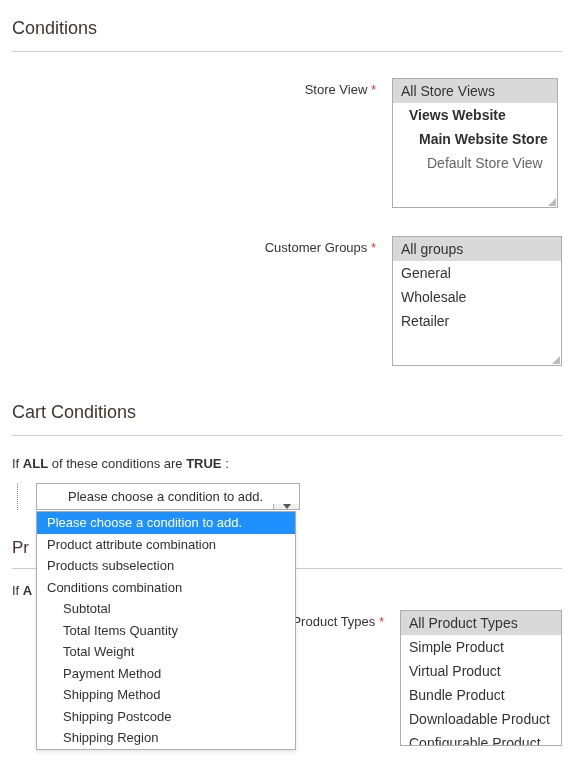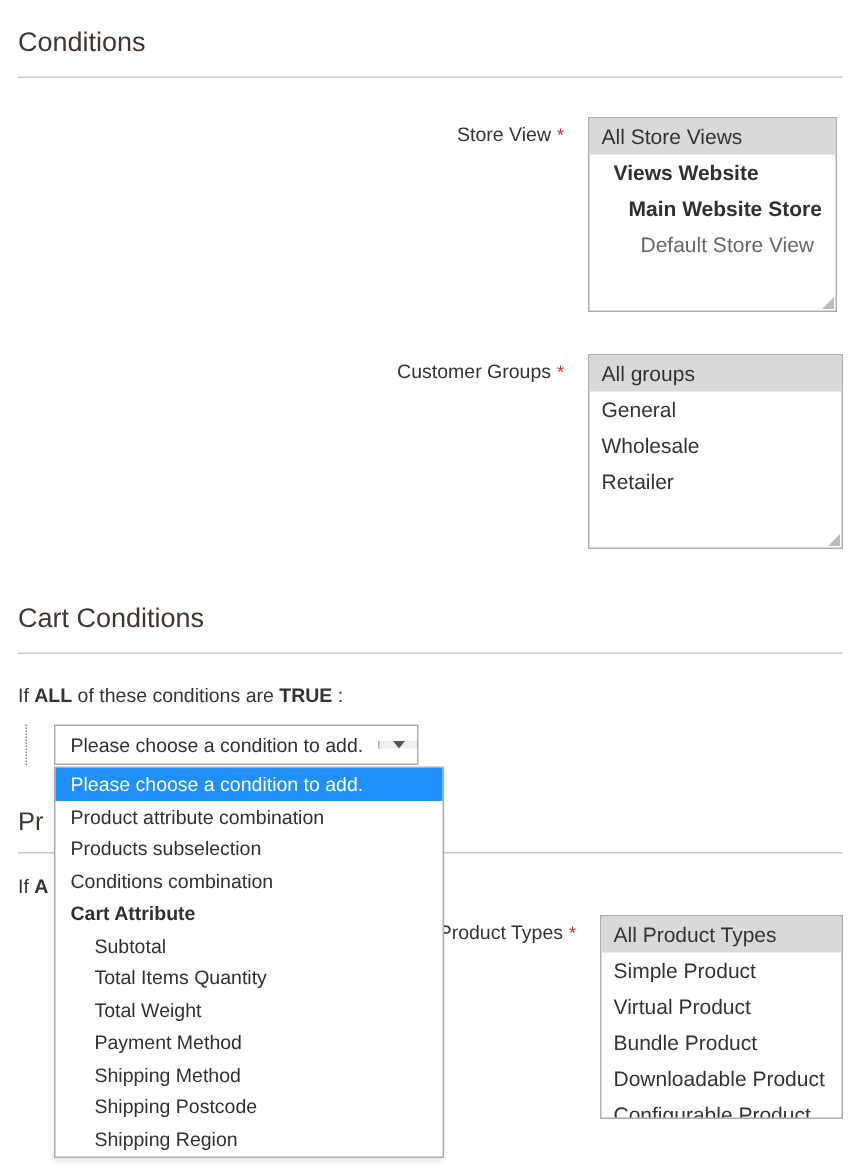--- a/index.html
+++ b/index.html
@@ -112,24 +112,25 @@
       font-weight: 700;
     }
     .condition-tree {
       border-left: 1px dotted #888;
       margin-left: 5px;
       padding-left: 18px;
       position: relative;
     }
     .condition-select-wrap {
       display: inline-flex;
-      align-items: center;
+      align-items: flex-end;
       border: 1px solid #adadad;
       background: #fff;
       position: relative;
+      padding-left: 21px;
     }
     .condition-select-text {
       padding: 5px 10px;
       font-size: 13px;
       color: #303030;
       min-width: 208px;
     }
     .condition-select-arrow {
       width: 26px;
       border-left: 1px solid #adadad;
@@ -234,21 +235,20 @@
 
 <div class="condition-tree">
   <div class="condition-select-wrap">
     <div class="condition-select-text">Please choose a condition to add.</div>
     <div class="condition-select-arrow"></div>
     <div class="dropdown-list" id="condition-dropdown">
         <div class="dd-option highlighted">Please choose a condition to add.</div>
         <div class="dd-option">Product attribute combination</div>
         <div class="dd-option">Products subselection</div>
         <div class="dd-option">Conditions combination</div>
-        <div class="dd-option group-label">Cart Attribute</div>
         <div class="dd-option indent">Subtotal</div>
         <div class="dd-option indent">Total Items Quantity</div>
         <div class="dd-option indent">Total Weight</div>
         <div class="dd-option indent">Payment Method</div>
         <div class="dd-option indent">Shipping Method</div>
         <div class="dd-option indent">Shipping Postcode</div>
         <div class="dd-option indent">Shipping Region</div>
       </div>
   </div>
 </div>

